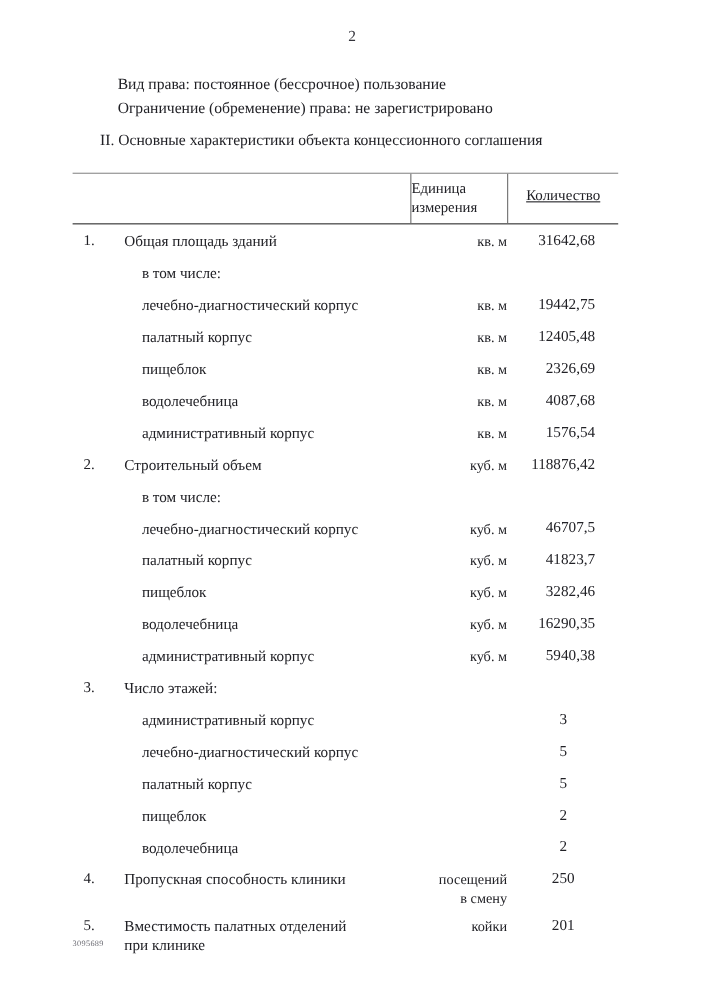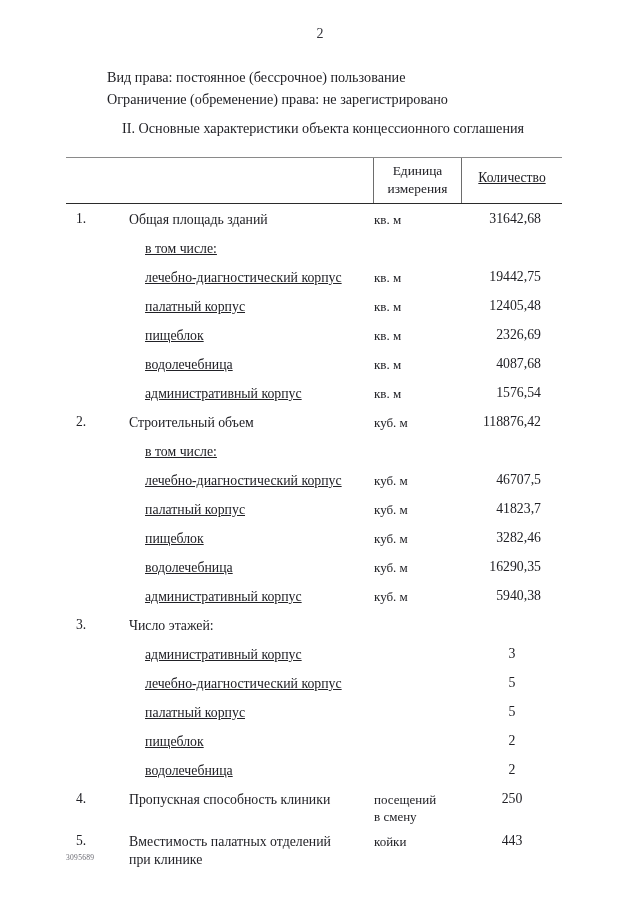--- a/index.html
+++ b/index.html
@@ -30,21 +30,21 @@
     left: 107px;
     top: 66px;
     width: 460px;
     font-size: 14.2px;
     line-height: 22px;
     color: #212126;
   }
   .intro div { white-space: nowrap; }
   .section-heading {
     position: absolute;
-    left: 122px;
+    left: 91px;
     top: 120px;
     font-size: 14.2px;
     color: #212126;
     white-space: nowrap;
   }
 
   
   .table {
     position: absolute;
     left: 66px;
@@ -83,21 +83,20 @@
     left: 0; top: 13px;
     width: 307px;
     text-align: center;
     font-size: 14px;
     color: #212126;
   }
   .th-unit {
     position: absolute;
     left: 308px; top: 5px;
     width: 87px;
-    text-align: center;
     font-size: 13.4px;
     line-height: 18px;
     color: #212126;
   }
   .th-qty {
     position: absolute;
     left: 396px; top: 13px;
     width: 100px;
     text-align: center;
     font-size: 13.6px;
@@ -126,30 +125,29 @@
     font-size: 13.6px;
     color: #212126;
   }
   .r-label {
     position: absolute;
     top: 8px;
     font-size: 13.8px;
     line-height: 18px;
     color: #212126;
     white-space: pre-line;
-    margin-left: 16px;
   }
   .r-label.lvl0 { left: 47px; }
-  .r-label.lvl1 { left: 63px; text-decoration: underline; }
+  .r-label.lvl1 { left: 63px; }
   .r-unit {
     position: absolute;
     left: 308px;
     top: 8px;
     width: 87px;
-    text-align: left;
+    text-align: right;
     font-size: 13px;
     line-height: 17px;
     color: #212126;
     white-space: pre-line;
   }
   .r-qty {
     position: absolute;
     left: 396px;
     top: 8px;
     width: 79px;
@@ -326,20 +324,20 @@
           <div class="r-label lvl0">Пропускная способность клиники</div>
           <div class="r-unit">посещений
 в смену</div>
           <div class="r-qty center">250</div>
         </div>
         <div class="row tall">
           <div class="r-num">5.</div>
           <div class="r-label lvl0">Вместимость палатных отделений
 при клинике</div>
           <div class="r-unit">койки</div>
-          <div class="r-qty center">443</div>
+          <div class="r-qty center">201</div>
         </div>
       </div>
   </div>
 
   <div class="footer-code">3095689</div>
 
 </div>
 
 </body></html>

